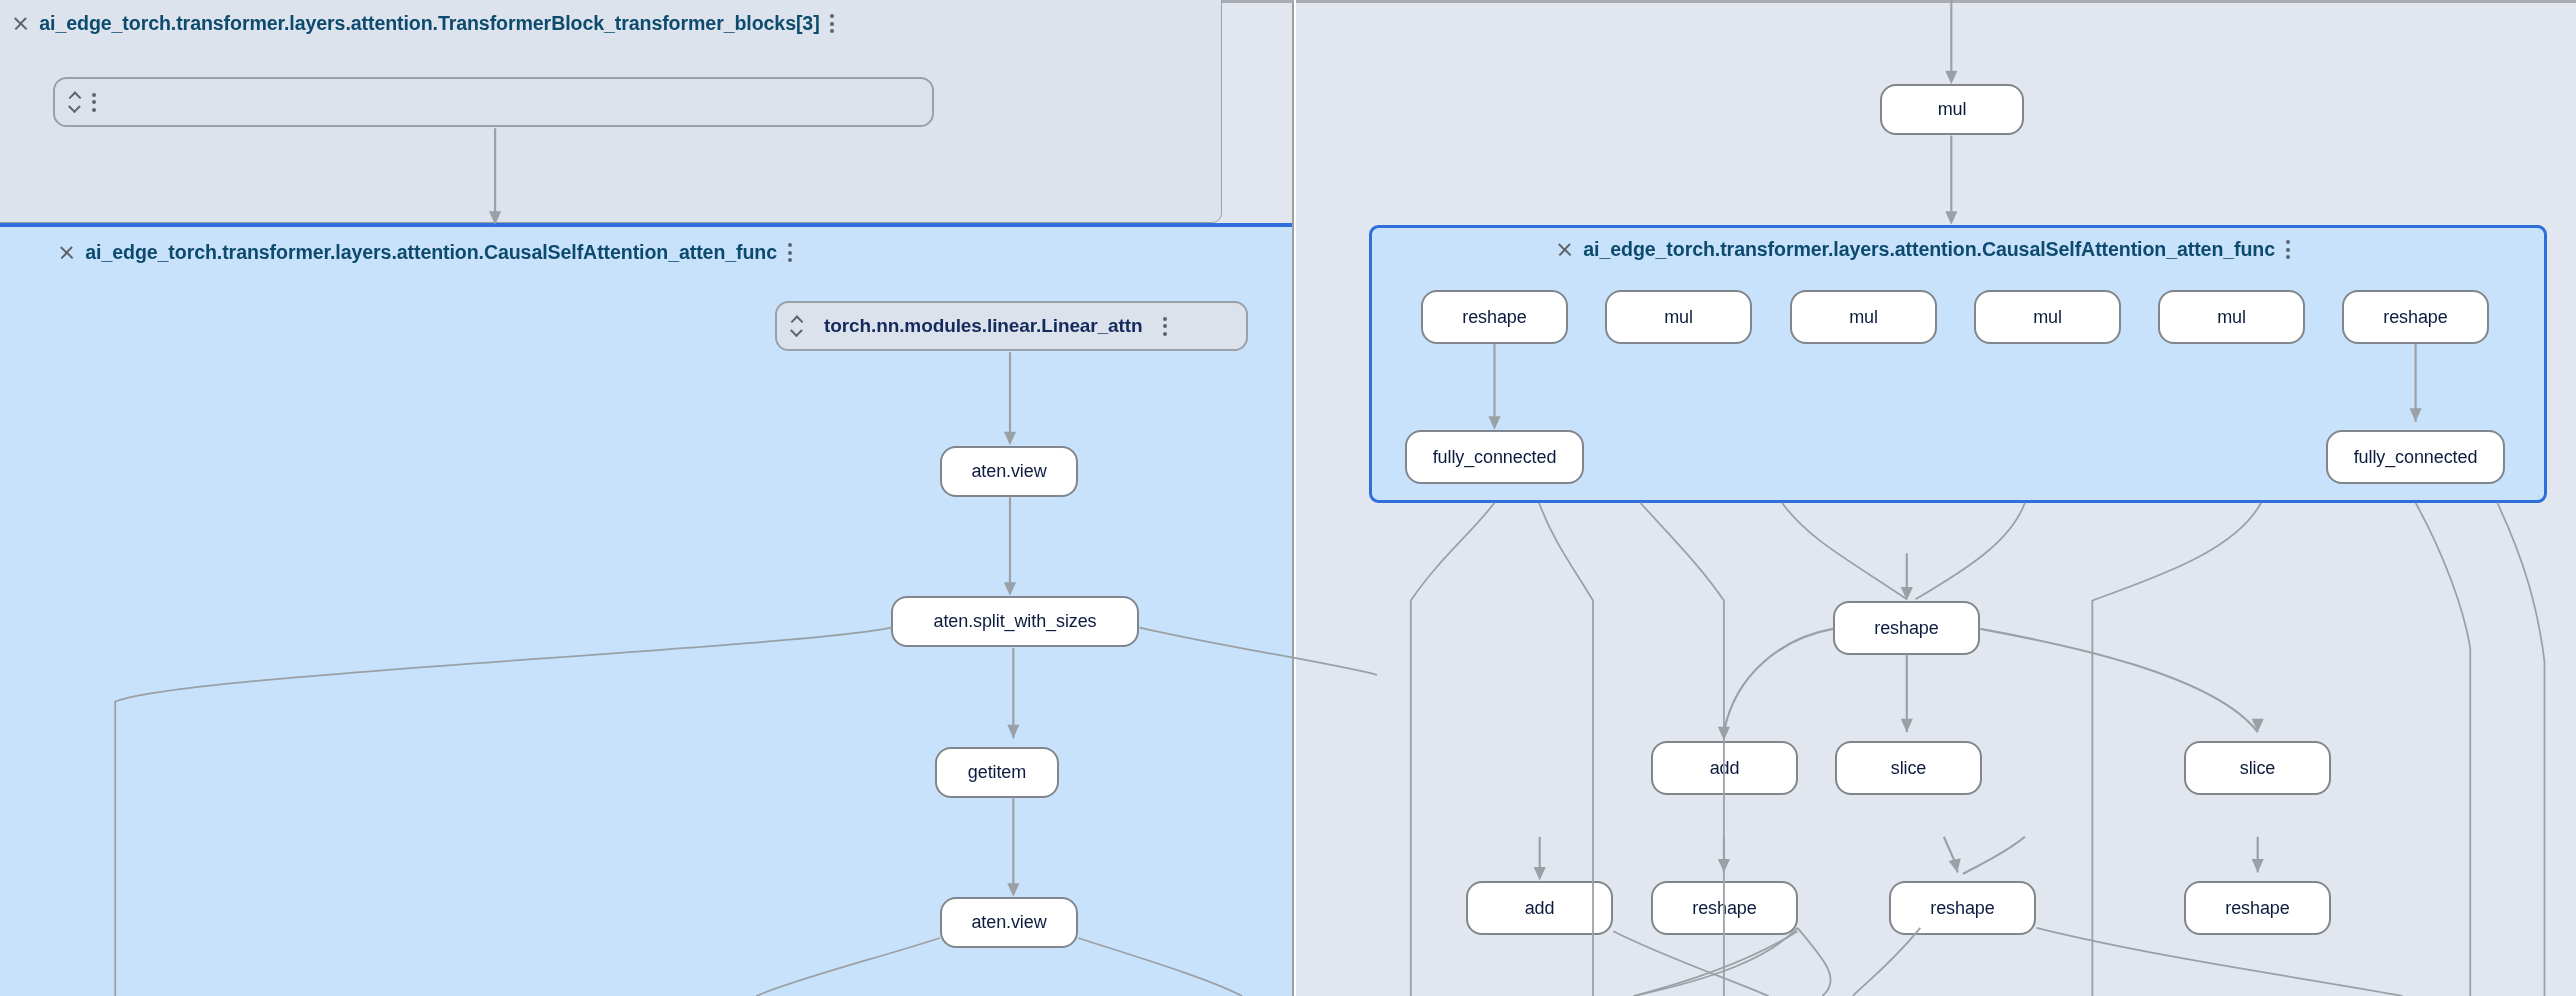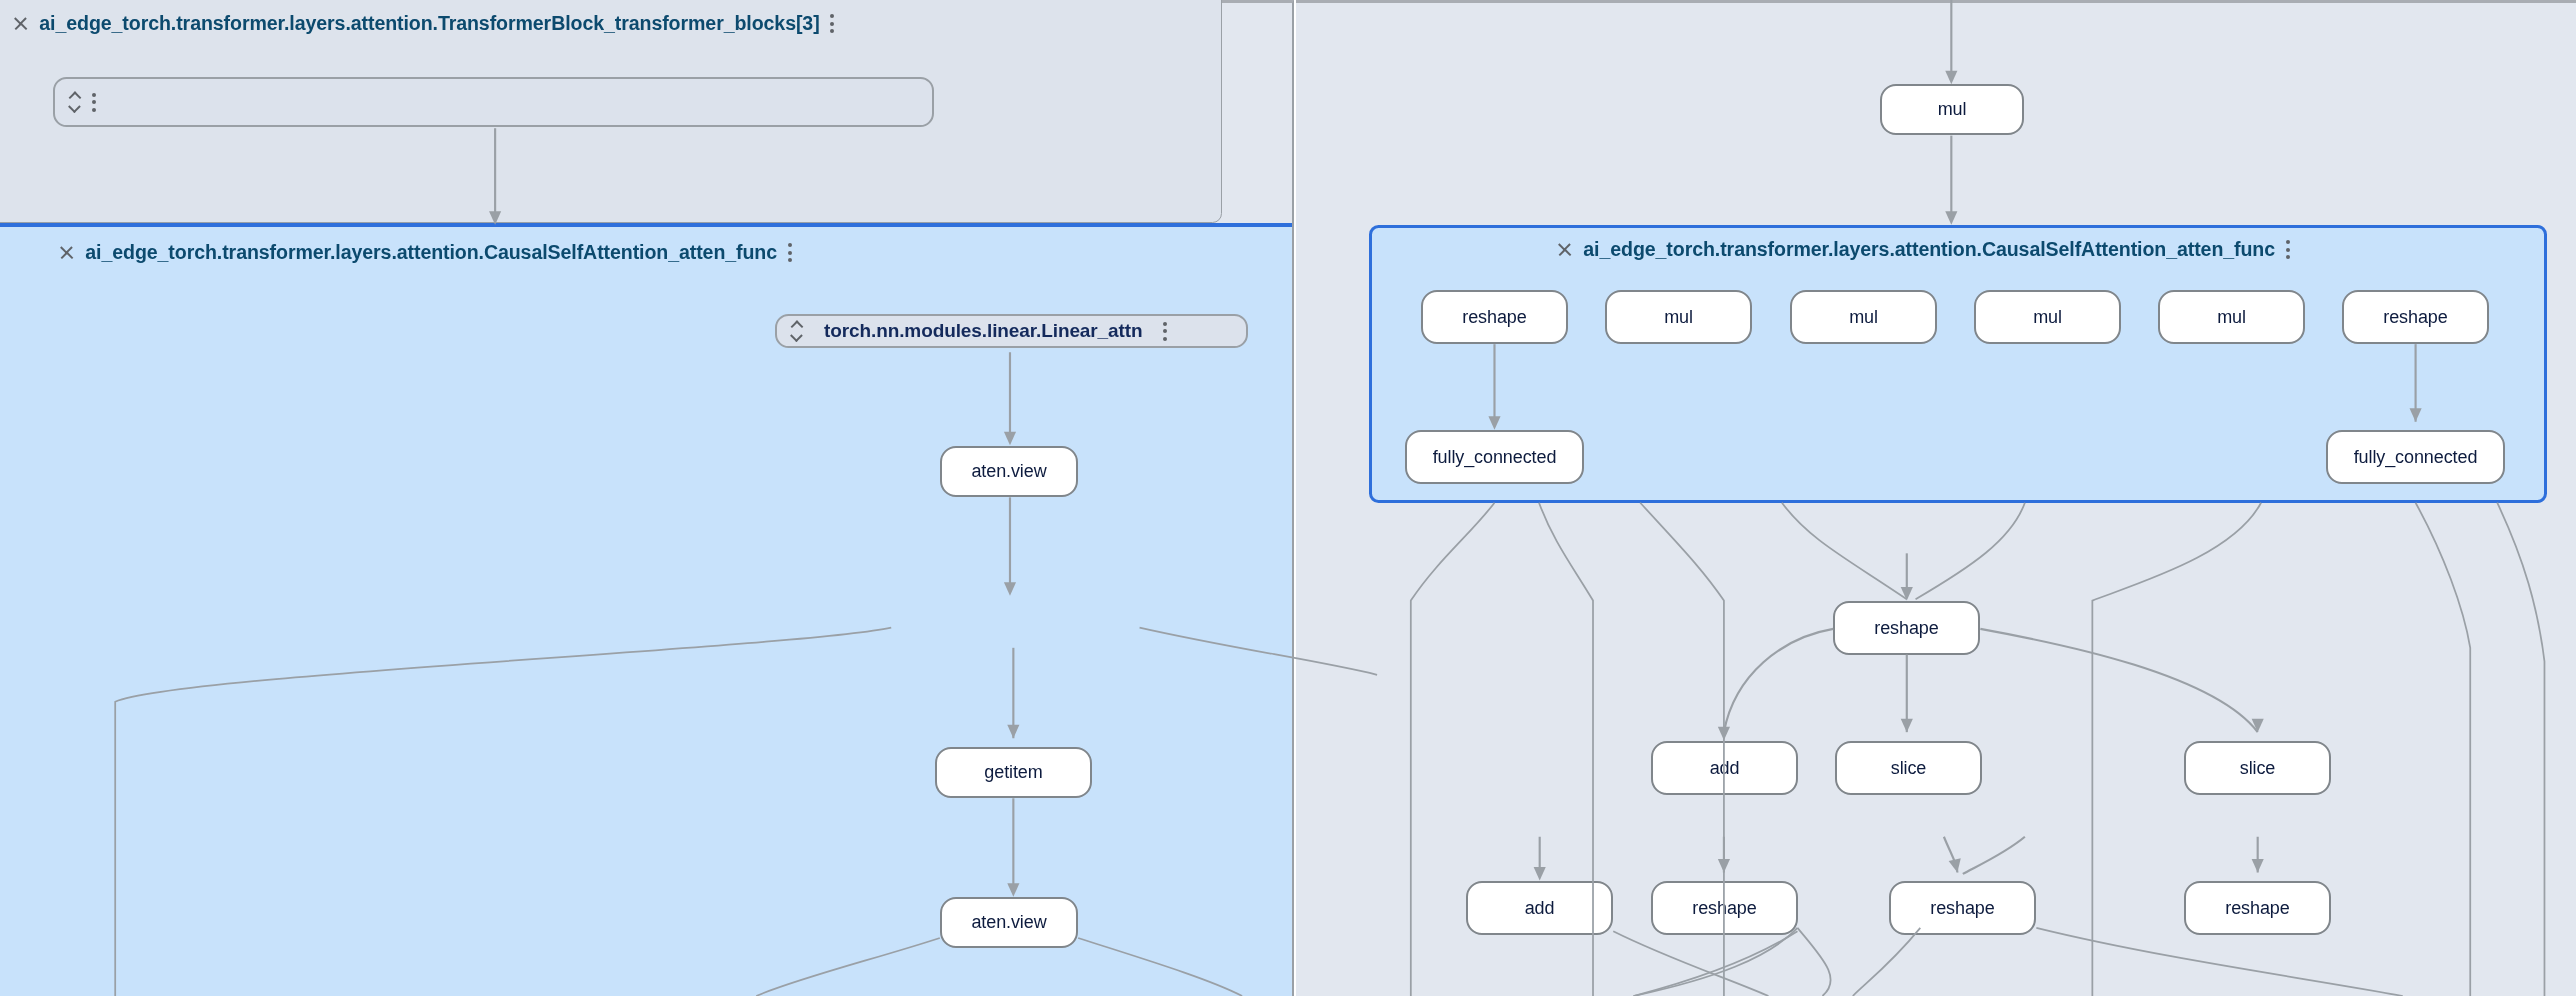--- a/index.html
+++ b/index.html
@@ -205,36 +205,39 @@
   <div class="ghead" style="left:61px; top:241px;">
     <span class="chev chev-collapse"></span>
     <span class="gtitle">ai_edge_torch.transformer.layers.attention.CausalSelfAttention_atten_func</span>
     <span class="dots">
         <i></i>
         <i></i>
         <i></i>
       </span>
   </div>
 
-  <div class="pill" style="left:775px; top:314px; width:473px; height:34px;gap:20px;">
+  <div class="pill" style="left:775px; top:301px; width:473px; height:50px;gap:20px;">
     <span class="chev chev-expand"></span>
     <span class="ptitle">torch.nn.modules.linear.Linear_attn</span>
     <span class="dots">
         <i></i>
         <i></i>
         <i></i>
       </span>
   </div>
 
   <div class="node" style="left:940px; top:446px; width:138px; height:51px;">
     <span class="nlabel">aten.view</span>
   </div>
 
-
-  <div class="node" style="left:935px; top:747px; width:157px; height:51px;">
+  <div class="node" style="left:891px; top:596px; width:248px; height:51px;">
+    <span class="nlabel">aten.split_with_sizes</span>
+  </div>
+
+  <div class="node" style="left:935px; top:747px; width:124px; height:51px;">
     <span class="nlabel">getitem</span>
   </div>
 
   <div class="node" style="left:940px; top:897px; width:138px; height:51px;">
     <span class="nlabel">aten.view</span>
   </div>
 
   <div class="group group-selected" style="left:1369px; top:225px; width:1178px; height:278px;"></div>
 
   <div class="ghead" style="left:1559px; top:238px;">

